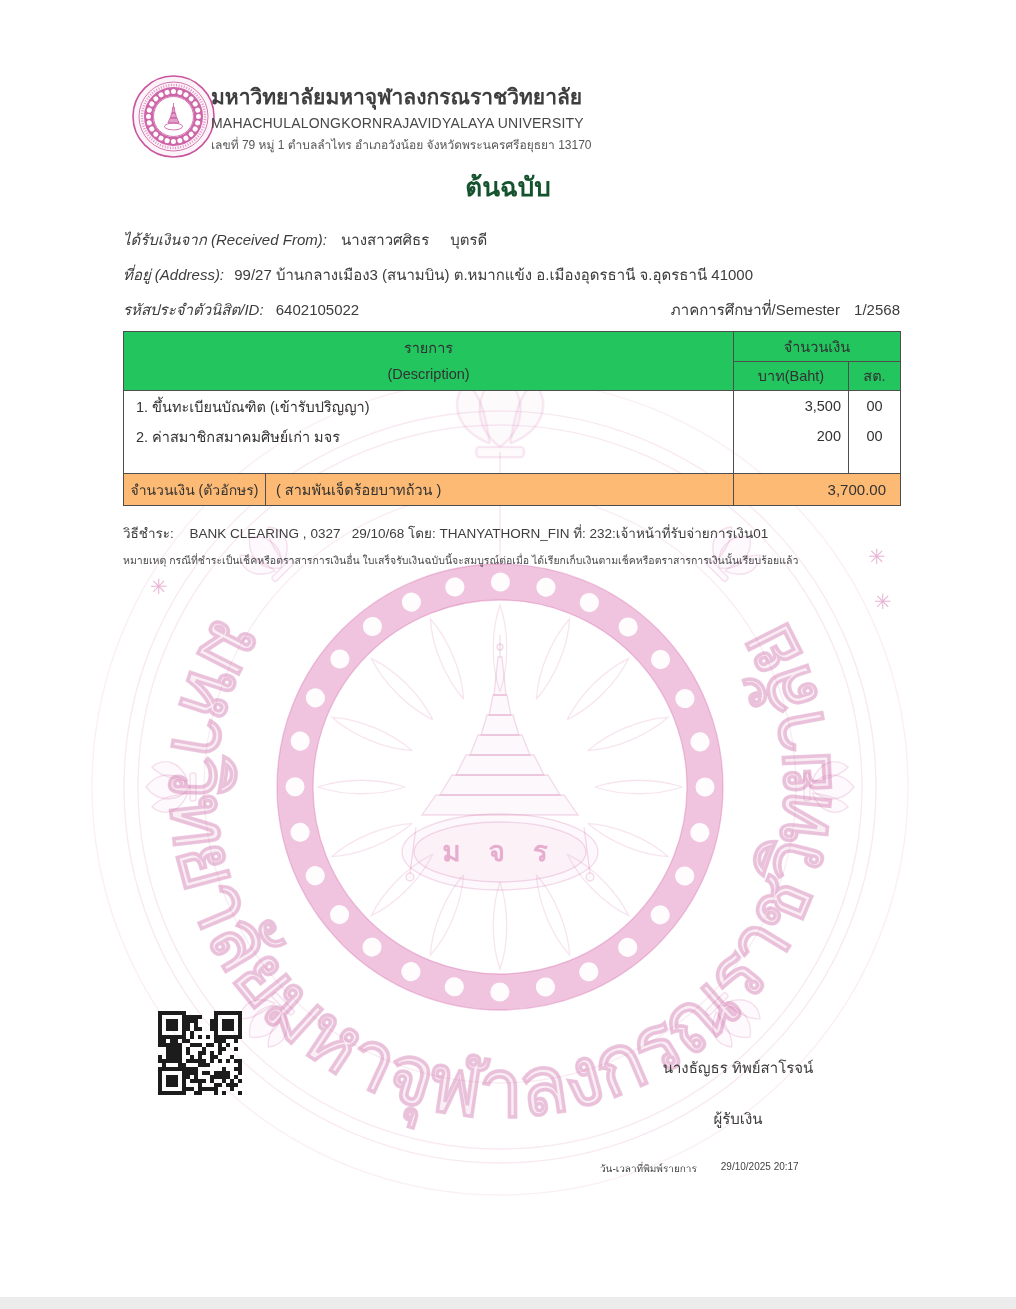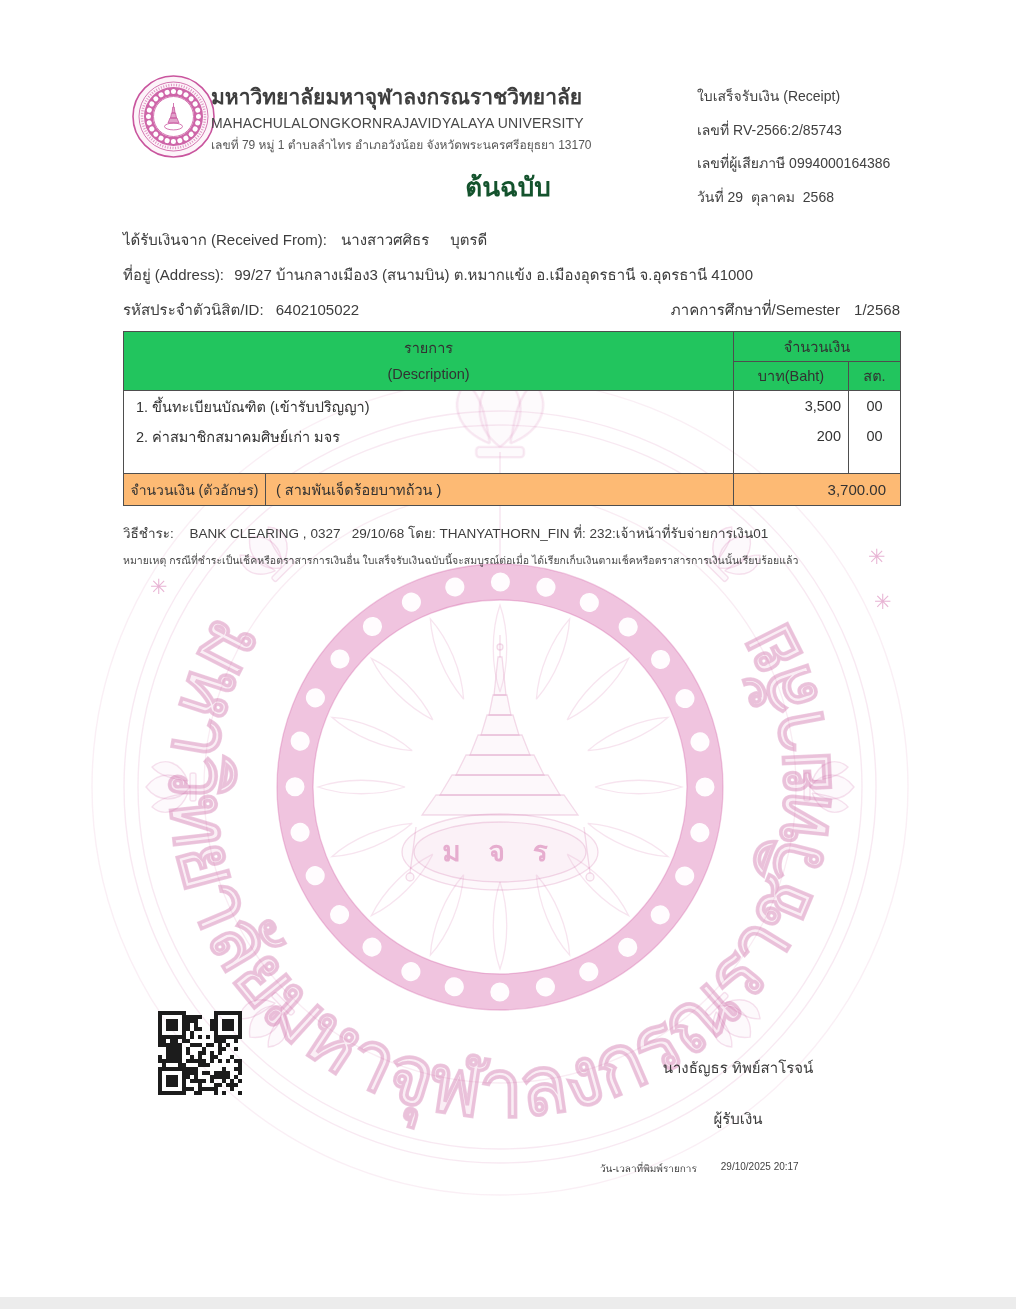--- a/index.html
+++ b/index.html
@@ -22,21 +22,21 @@
   .uni-block{position:absolute;left:211px;top:80px;z-index:2;}
   .uni-thai{font-size:21px;font-weight:bold;color:#3e3e3e;}
   .uni-eng{font-size:14px;color:#474747;margin-top:2px;letter-spacing:.2px;}
   .uni-addr{font-size:12px;color:#565656;margin-top:4px;}
   .copy-label{position:absolute;left:0;top:166px;width:1016px;text-align:center;font-size:26px;font-weight:bold;color:#14532d;z-index:2;}
   .receipt-meta{position:absolute;left:697px;top:80px;font-size:14px;line-height:33.5px;color:#404040;z-index:2;}
 
   
   .payer{position:absolute;left:123px;top:228px;width:777px;font-size:15px;color:#3c3c3c;z-index:2;}
   .payer-line{position:absolute;left:0;white-space:nowrap;}
-  .lbl{font-weight:normal;}
+  .lbl{font-weight:normal;font-style:italic;}
   .semester{position:absolute;right:0;top:70px;white-space:nowrap;}
 
   
   table.items{
     position:absolute;left:123px;top:331px;width:777px;z-index:2;
     border-collapse:collapse;table-layout:fixed;
     font-size:14.5px;color:#323232;
   }
   table.items td,table.items th{border:1.6px solid #4e4e4e;padding:0 6px;font-weight:normal;}
   table.items thead th{background:#22c55e;text-align:center;}
@@ -174,26 +174,20 @@
   </div>
 
   <div class="uni-block">
     <div class="uni-thai">มหาวิทยาลัยมหาจุฬาลงกรณราชวิทยาลัย</div>
     <div class="uni-eng">MAHACHULALONGKORNRAJAVIDYALAYA UNIVERSITY</div>
     <div class="uni-addr">เลขที่ 79 หมู่ 1 ตำบลลำไทร อำเภอวังน้อย จังหวัดพระนครศรีอยุธยา 13170</div>
   </div>
 
   <div class="copy-label">ต้นฉบับ</div>
 
-  <div class="receipt-meta">
-    <div>ใบเสร็จรับเงิน (Receipt)</div>
-    <div>เลขที่ RV-2566:2/85743</div>
-    <div>เลขที่ผู้เสียภาษี 0994000164386</div>
-    <div class="pre">วันที่ 29  ตุลาคม  2568</div>
-  </div>
 
   <div class="payer">
     <div class="payer-line" style="top:0;">
       <span class="lbl">ได้รับเงินจาก (Received From):</span>
       <span class="pre" style="margin-left:10px;">นางสาวศศิธร     บุตรดี</span>
     </div>
     <div class="payer-line" style="top:35px;">
       <span class="lbl">ที่อยู่ (Address):</span>
       <span style="margin-left:6px;">99/27 บ้านกลางเมือง3 (สนามบิน) ต.หมากแข้ง อ.เมืองอุดรธานี จ.อุดรธานี 41000</span>
     </div>

